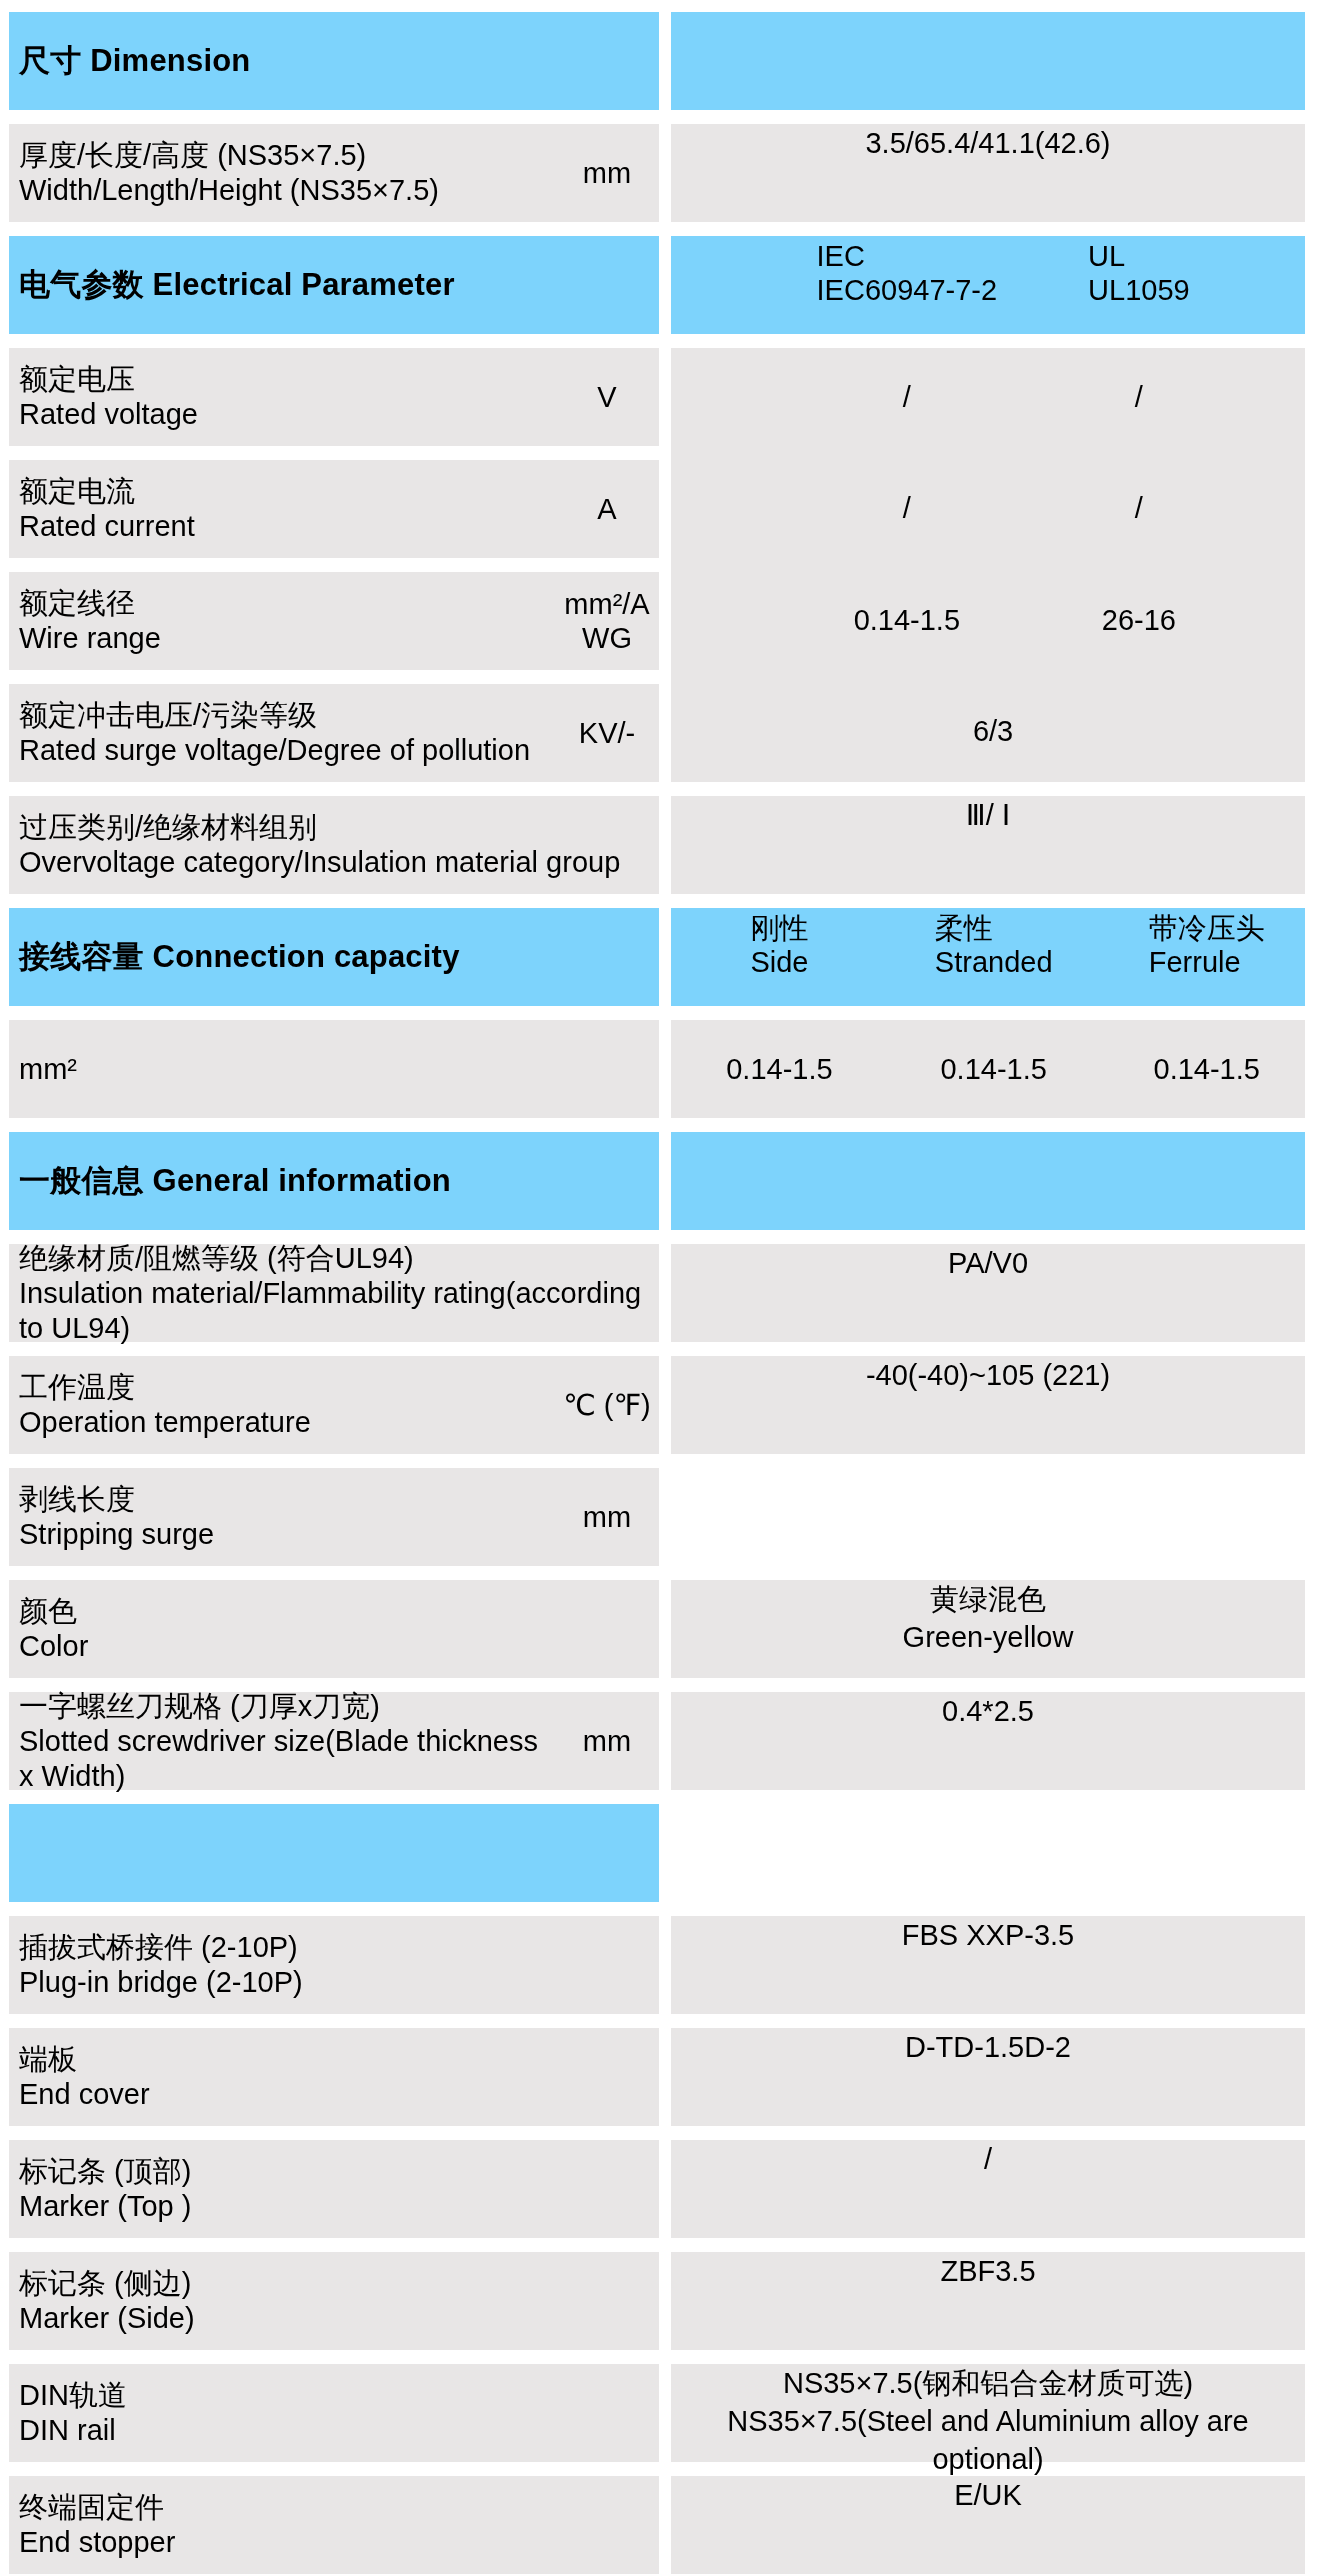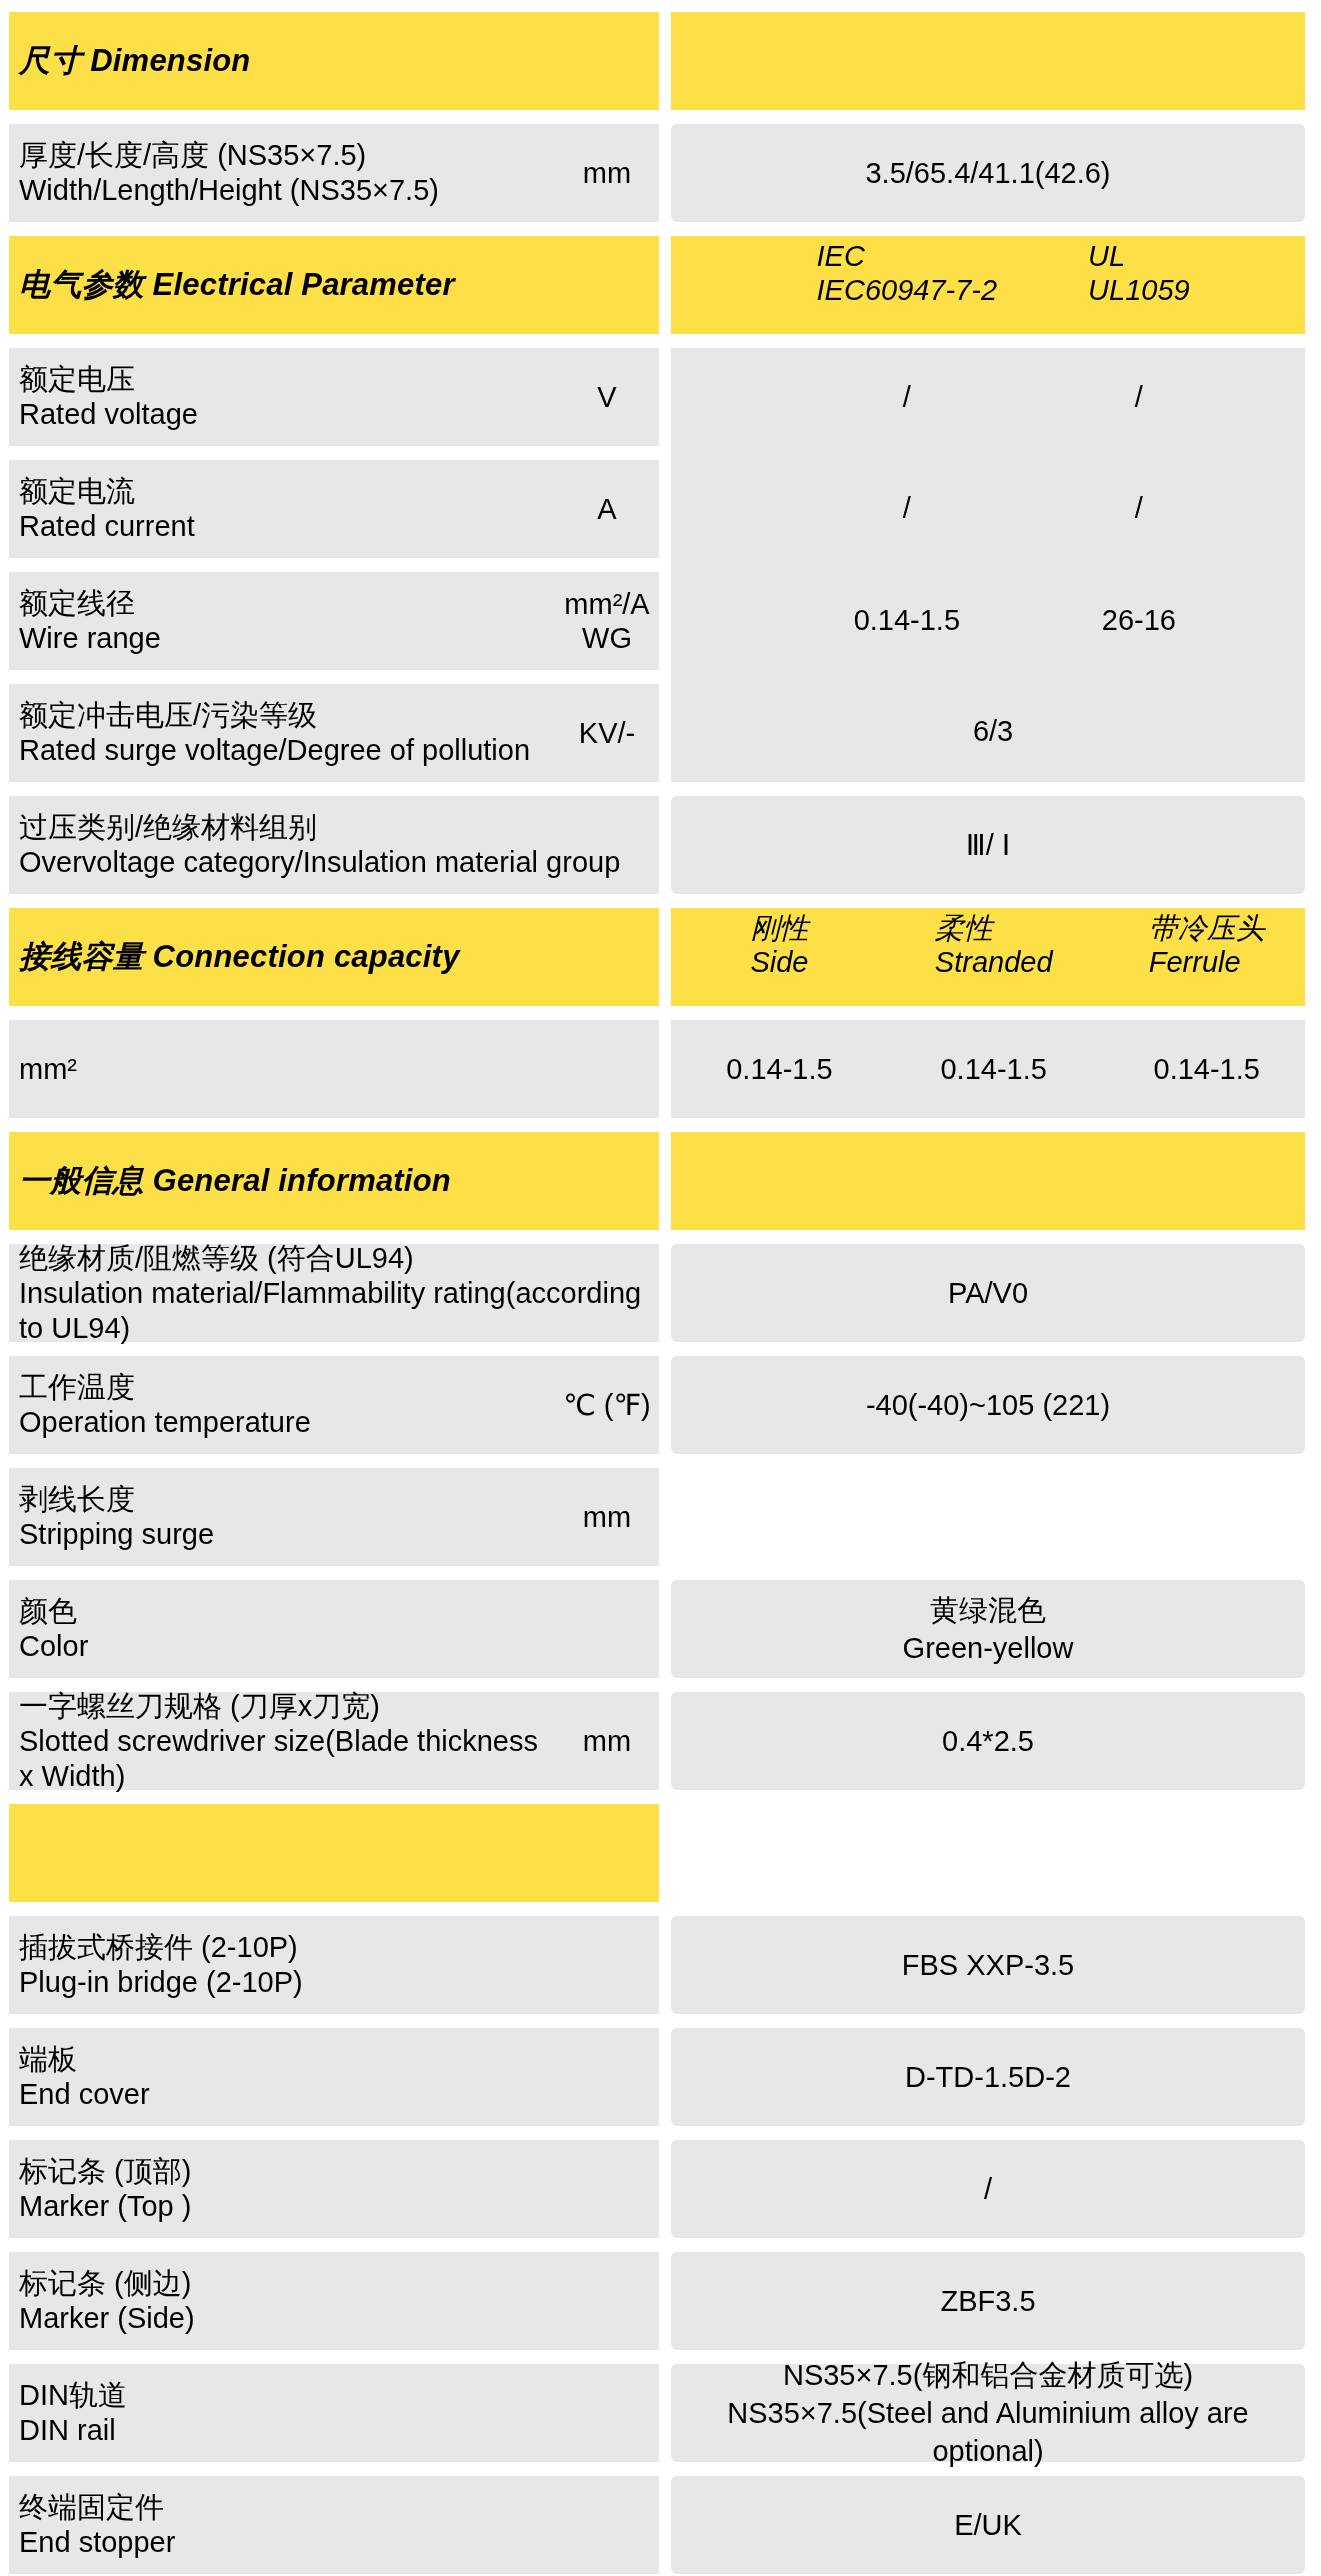--- a/index.html
+++ b/index.html
@@ -12,34 +12,34 @@
   .spec-table {
     position: absolute; left: 9px; top: 12px;
     display: grid;
     grid-template-columns: 650px 634px;
     column-gap: 12px;
     grid-auto-rows: 98px;
     row-gap: 14px;
   }
   .cell { position: relative; }
   .gray { background: #E8E6E6; }
-  .cyan { background: #fde047; font-style: italic; }
+  .cyan { background: #7dd3fc; }
 
   .left { display: flex; align-items: center; padding-left: 10px; }
   .hdr-title { font-weight: bold; font-size: 31px; letter-spacing: 0.2px; }
 
   .lbl { flex: 1; font-size: 29px; line-height: 35px; }
   .unit {
     width: 104px; text-align: center; font-size: 29px; line-height: 34px;
     word-break: break-all; flex: 0 0 auto;
   }
 
   .vcenter {
-    display: flex; flex-direction: column; align-items: center; justify-content: center;
-    font-size: 29px; line-height: 38px; text-align: center; border-radius: 6px;
+    display: flex; flex-direction: column; align-items: center; 
+    font-size: 29px; line-height: 38px; text-align: center;
   }
 
   .pos {
     position: absolute; transform: translate(-50%, -50%);
     font-size: 29px; white-space: nowrap;
   }
   .coltext {
     position: absolute; transform: translateX(-50%); top: 3px;
     text-align: left; font-size: 29px; line-height: 34px; white-space: nowrap;
   }

